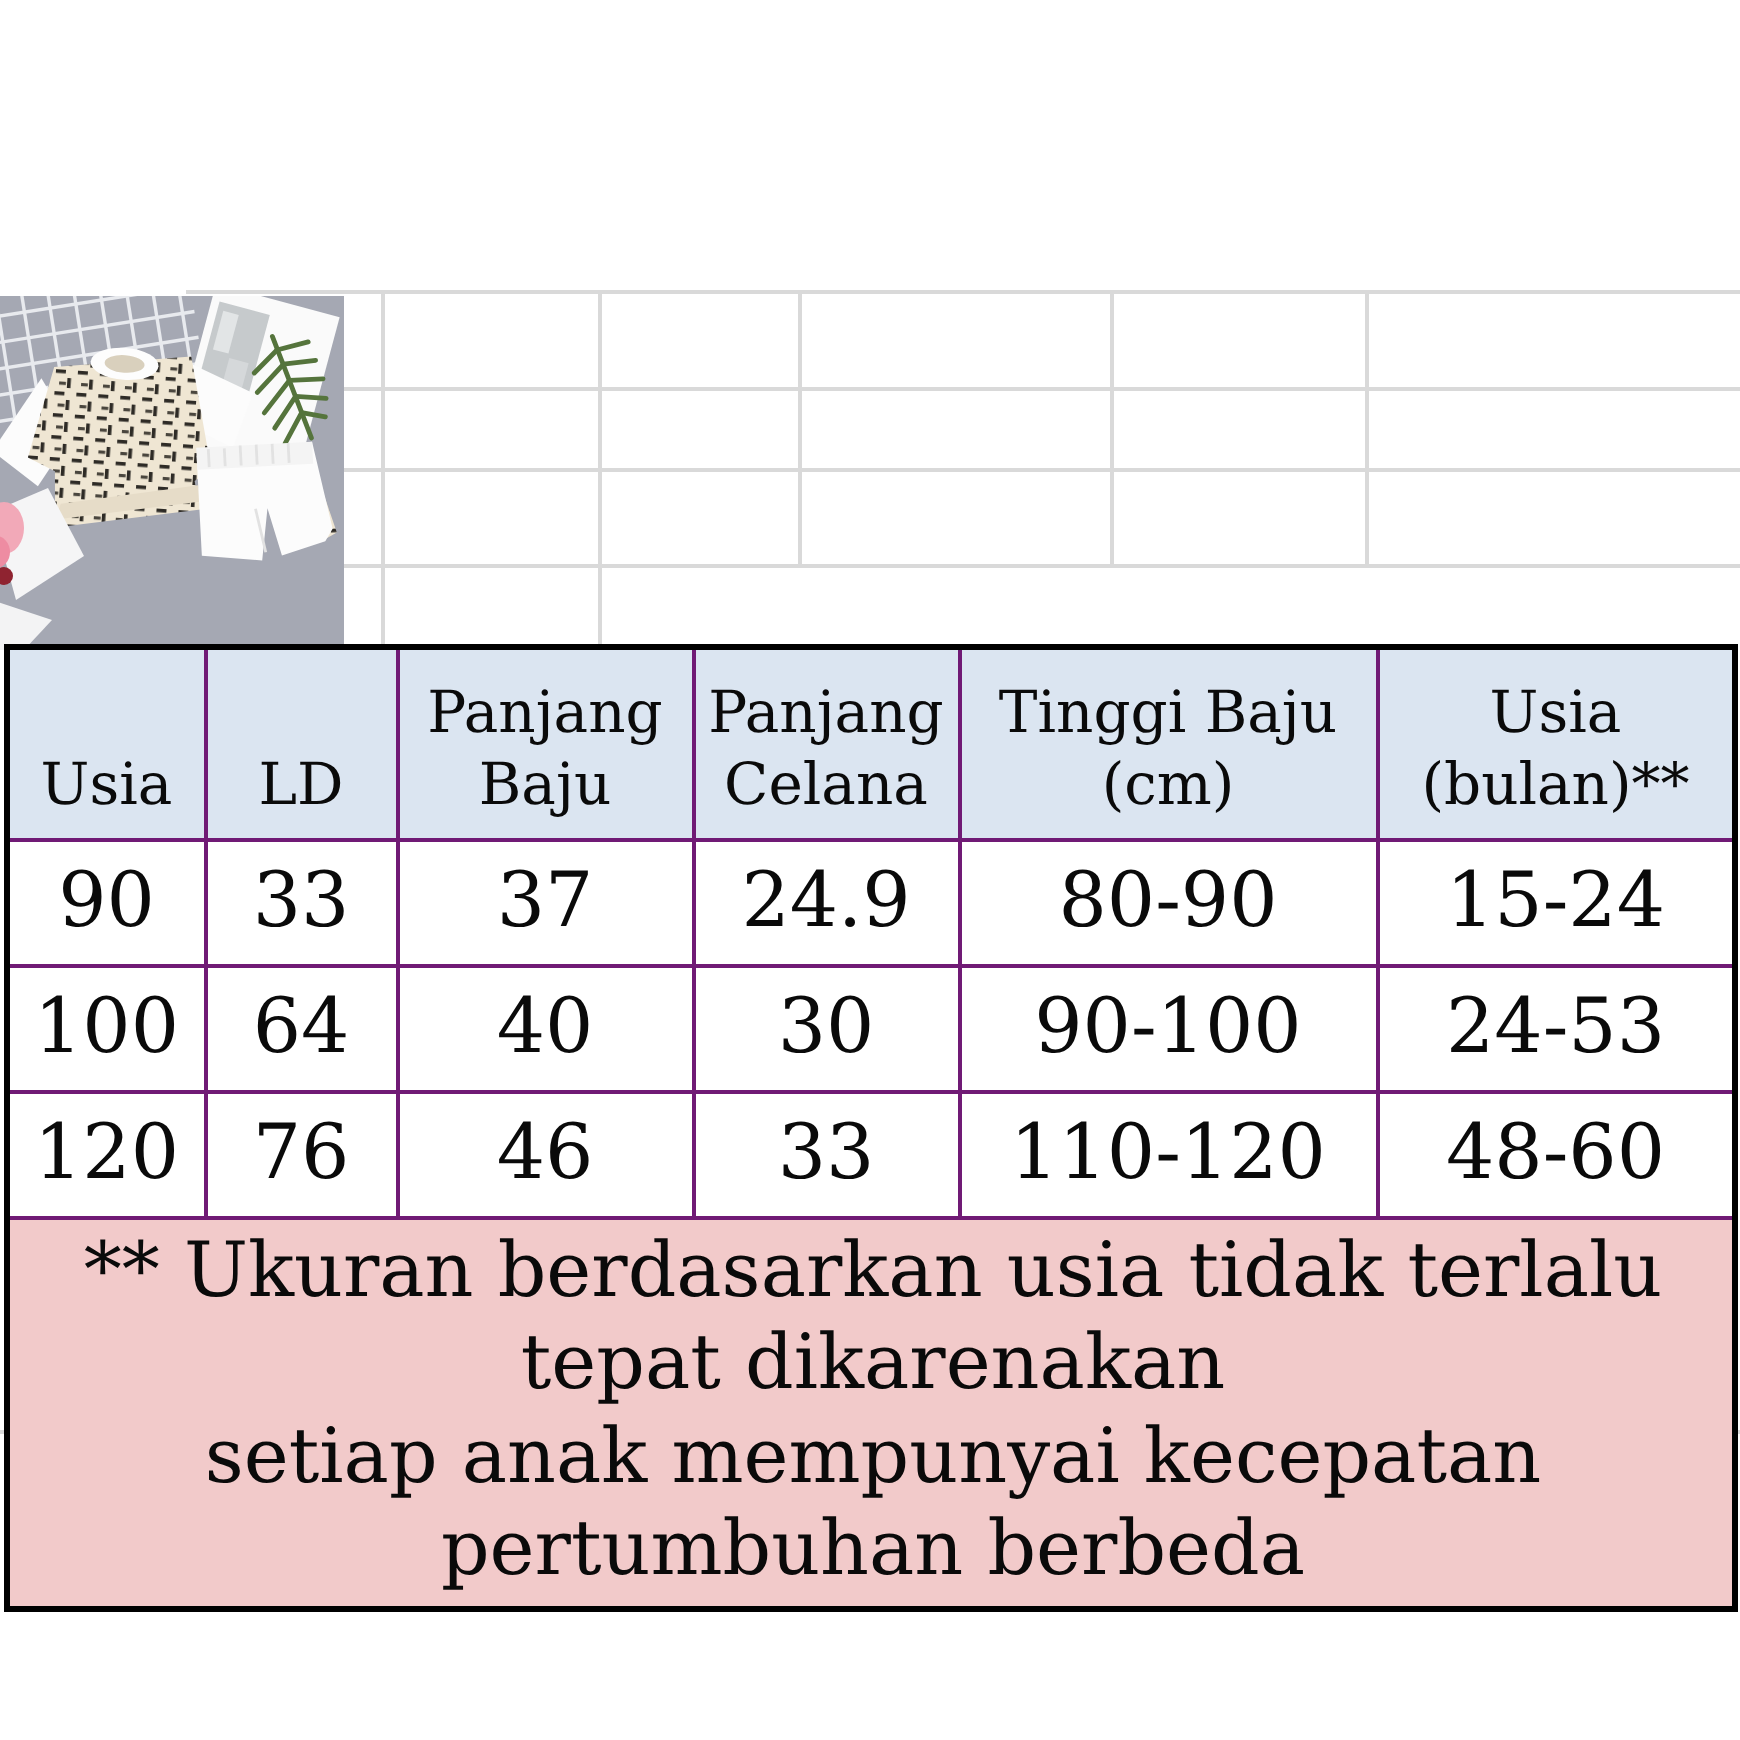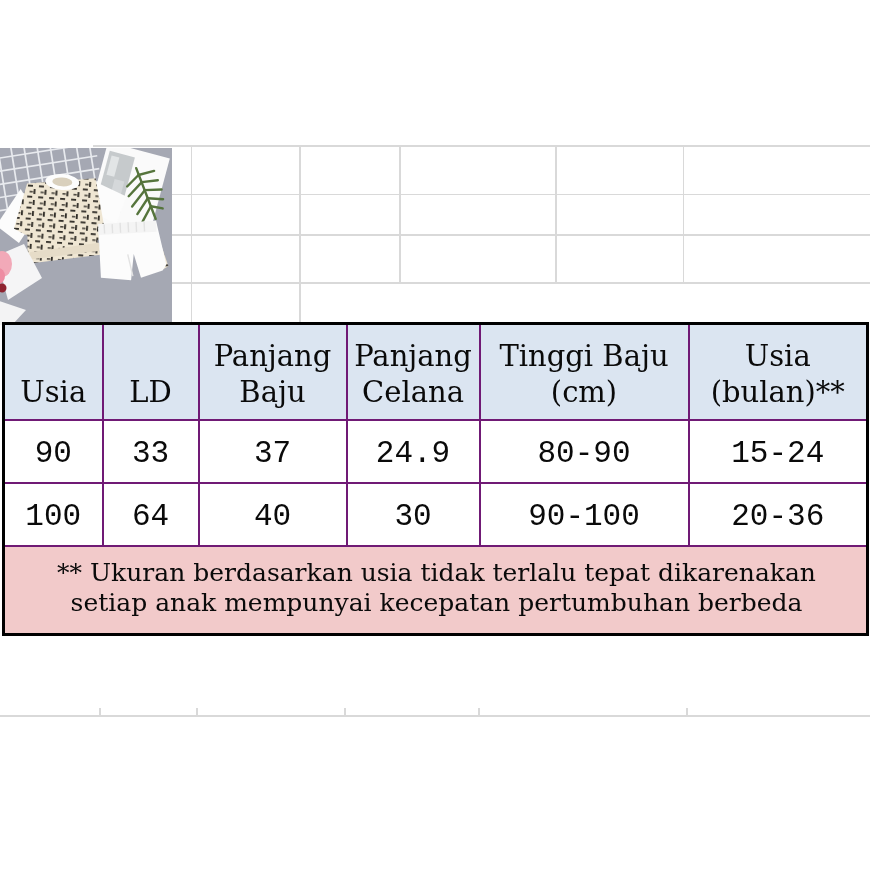--- a/index.html
+++ b/index.html
@@ -33,30 +33,29 @@
     font-weight: normal;
     line-height: 1.22;
   }
   table.size-table th {
     background: var(--header-bg, #dbe5f1);
     font-size: 29px;
     padding: 0 0 9px 0;
     height: 85px;
   }
   table.size-table td.val {
-    font-size: 31px;
+    font-size: 38px;
     padding: 0 0 9px 0;
     height: 52px;
-    font-family: Liberation Mono, monospace;
   }
   td.note-cell {
     background: var(--note-bg, #f2caca);
     text-align: left;
     vertical-align: middle !important;
-    font-size: 25px;
+    font-size: 38px;
     line-height: 1.25;
     padding: 2px 4px 6px 6px;
     height: 78px;
   }
 </style>
 </head>
 <body>
 
 <div class="canvas">
 
@@ -197,21 +196,29 @@
         <td class="val">24.9</td>
         <td class="val">80-90</td>
         <td class="val">15-24</td>
       </tr>
       <tr>
         <td class="val">100</td>
         <td class="val">64</td>
         <td class="val">40</td>
         <td class="val">30</td>
         <td class="val">90-100</td>
-        <td class="val">20-36</td>
+        <td class="val">24-53</td>
+      </tr>
+      <tr>
+        <td class="val">120</td>
+        <td class="val">76</td>
+        <td class="val">46</td>
+        <td class="val">33</td>
+        <td class="val">110-120</td>
+        <td class="val">48-60</td>
       </tr>
       <tr>
         <td class="note-cell" colspan="6">** Ukuran berdasarkan usia tidak terlalu tepat dikarenakan
 setiap anak mempunyai kecepatan pertumbuhan berbeda</td>
       </tr>
     </tbody>
   </table>
 
 </div>
 

